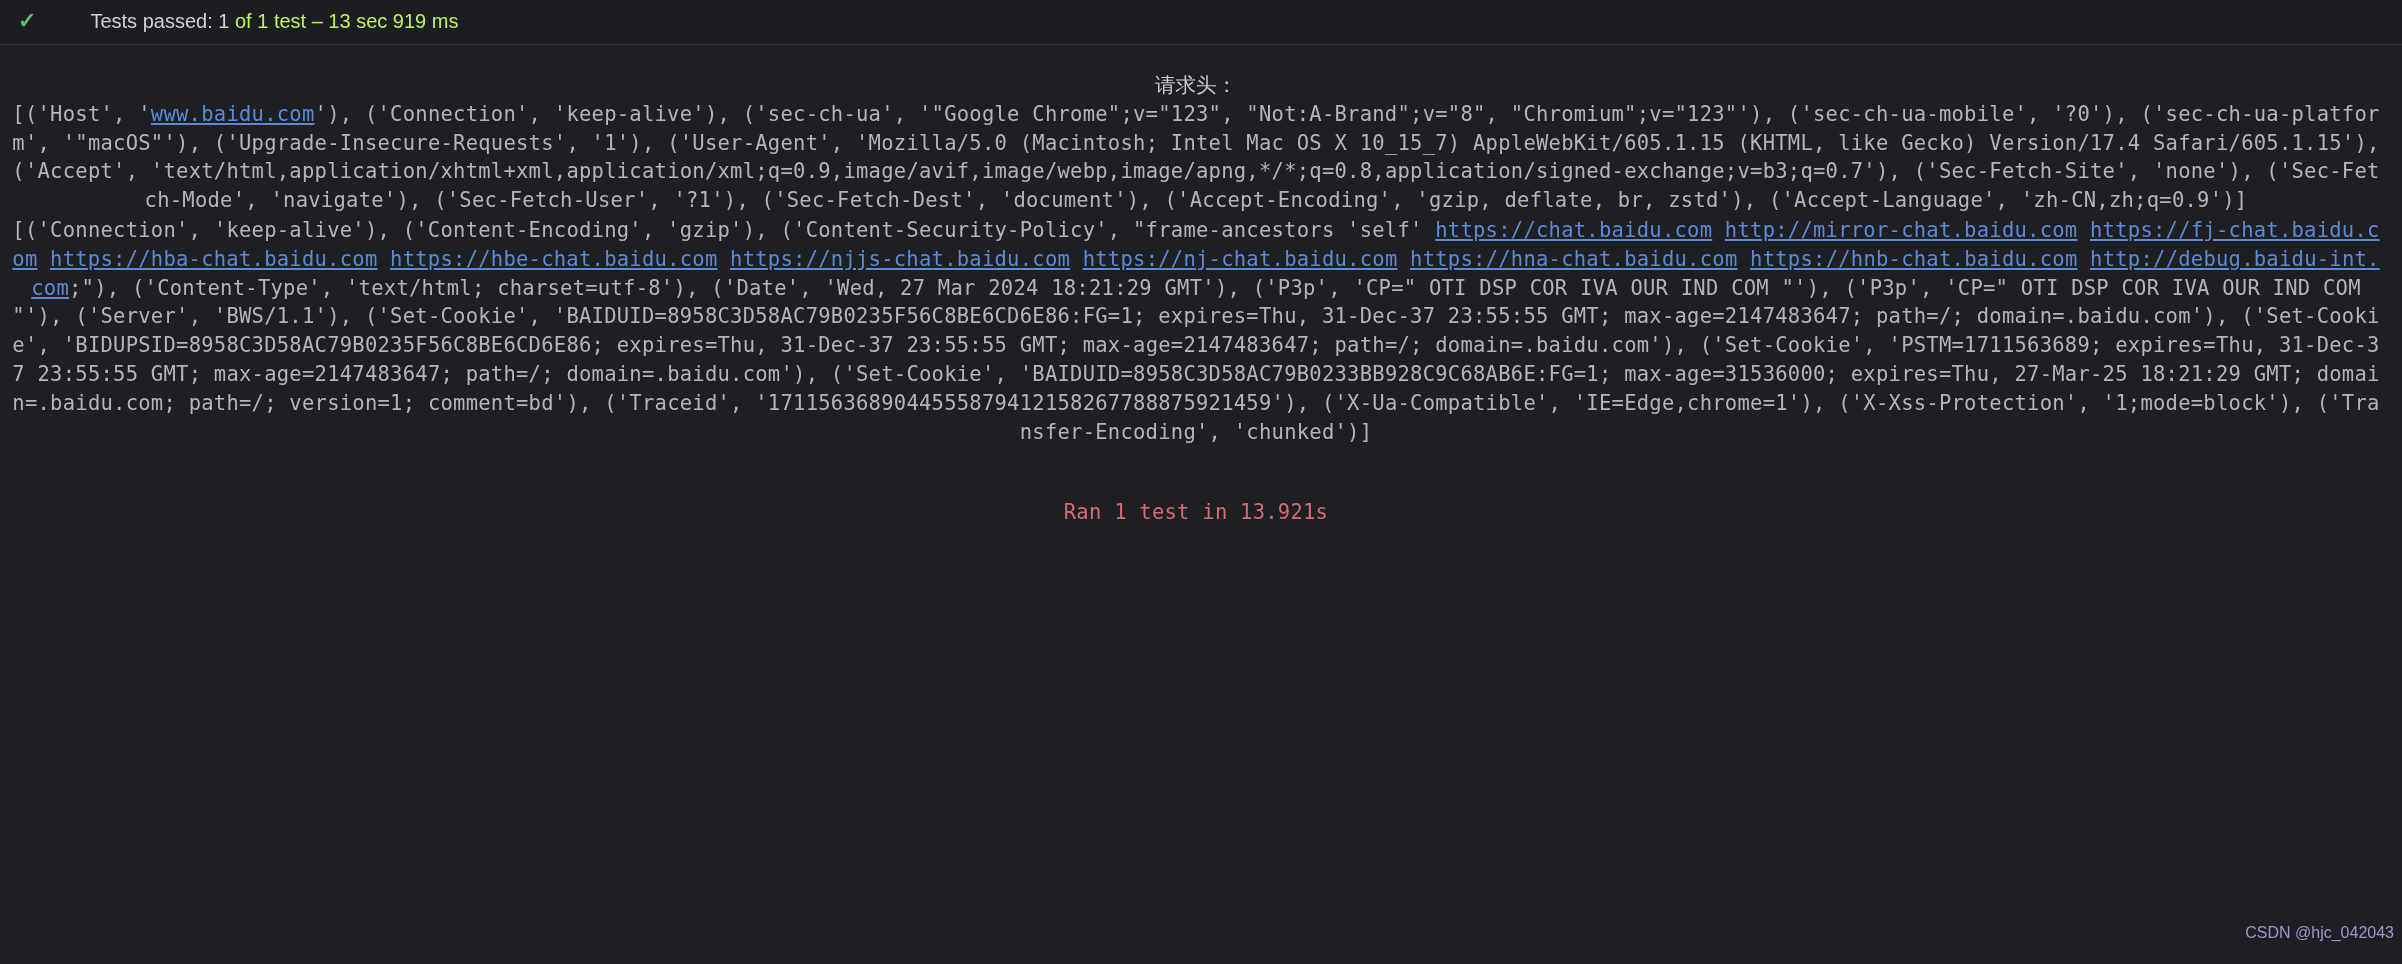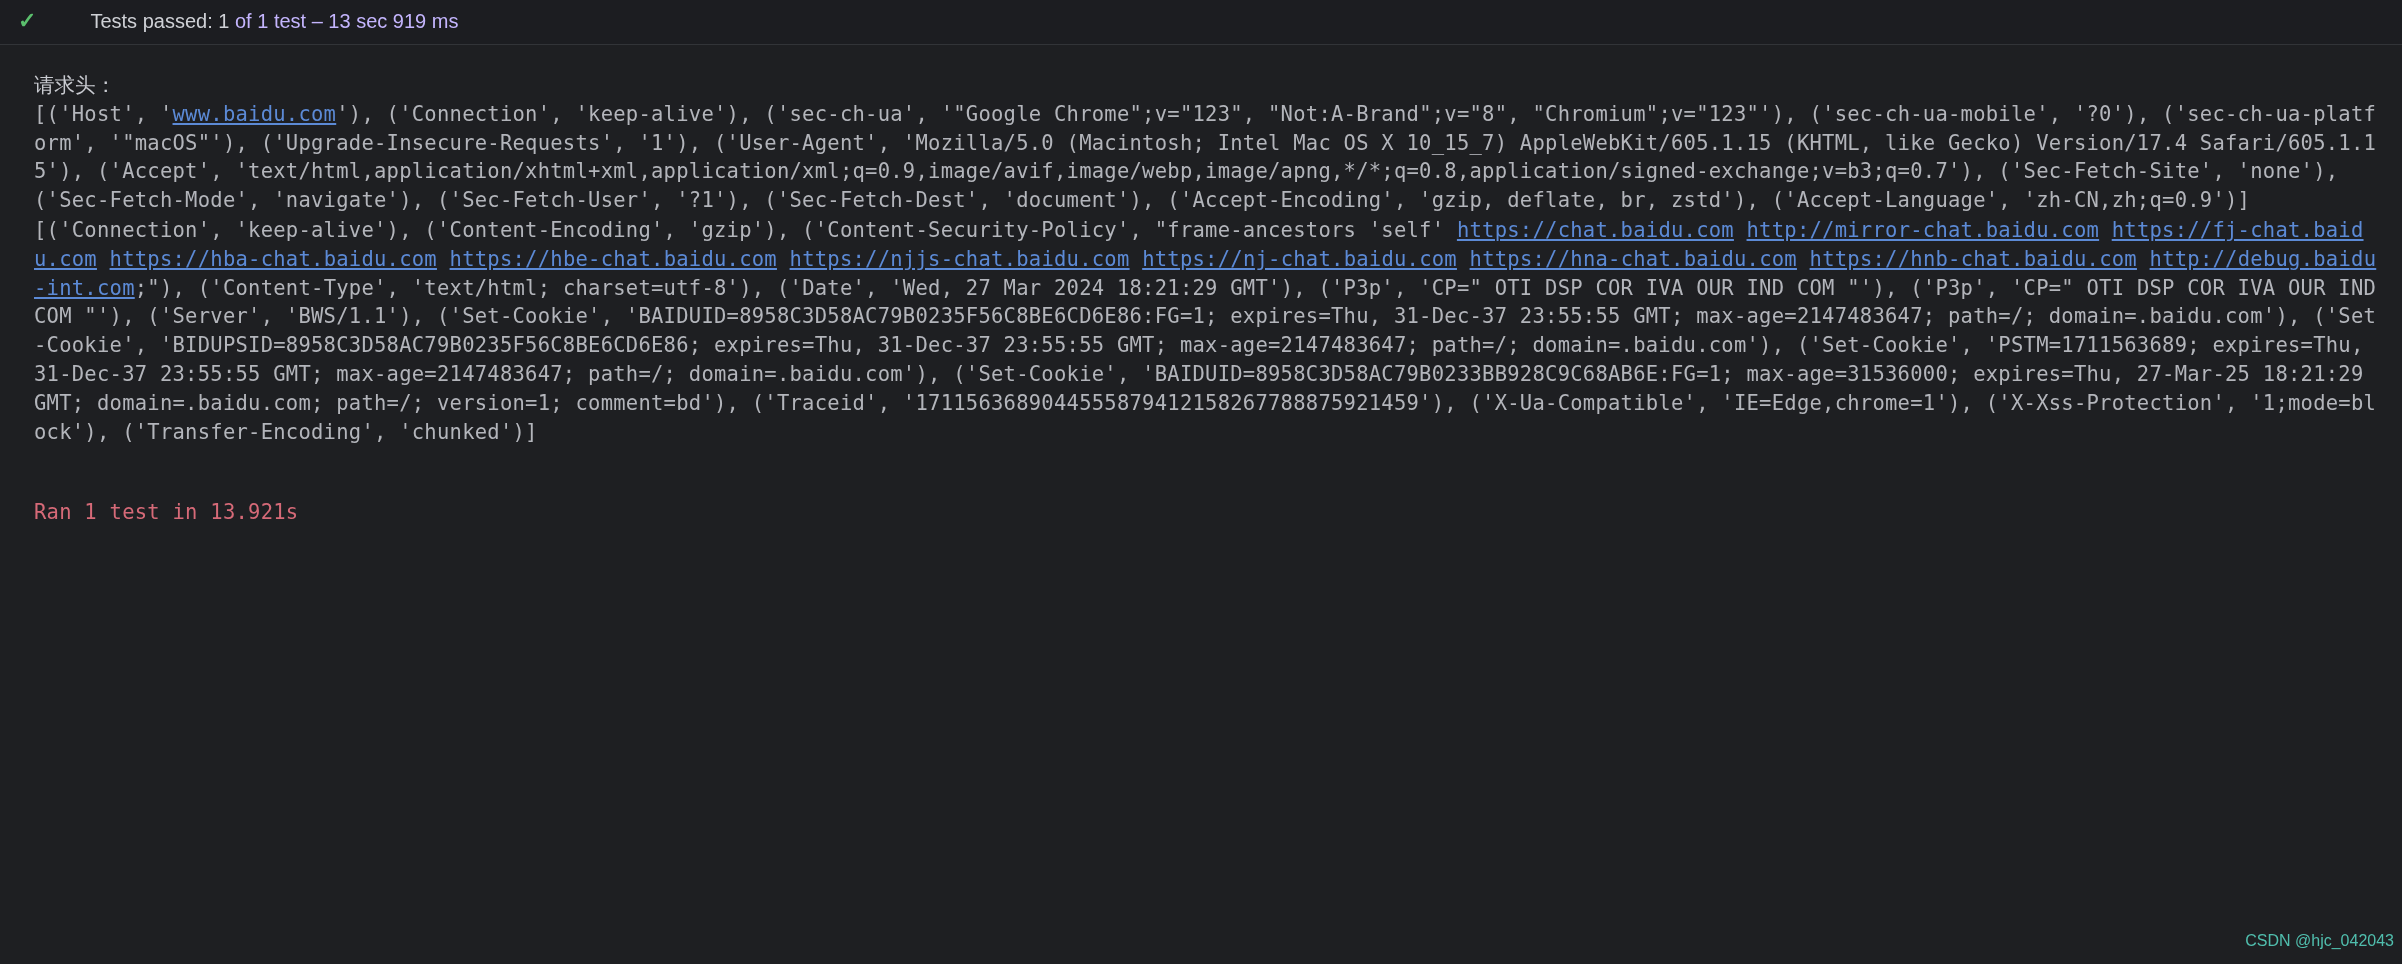--- a/index.html
+++ b/index.html
@@ -24,27 +24,28 @@
     color: #d0d2d6;
     background: #1c1d21;
   }
   .check-icon {
     color: #5bbf6d;
     font-weight: 700;
     font-size: 22px;
   }
   .tests-passed-prefix { color: #cfd1d6; margin-left: 42px; }
   .tests-passed-count { color: #cfd1d6; }
-  .tests-passed-suffix { color: #c4b5fd; margin-top: 48px; }
+  .tests-passed-suffix { color: #bef264; margin-top: 48px; }
   .console {
-    padding: 14px 20px 0 34px;
+    padding: 14px 20px 0 10px;
     line-height: 28.8px;
     color: #b3b5bb;
     font-family: ui-monospace, SFMono-Regular, "SF Mono", Menlo, Consolas, monospace;
     letter-spacing: 0.25px;
+    text-align: center;
   }
   .console .label {
     color: #c9cbd1;
     font-family: -apple-system, BlinkMacSystemFont, "Segoe UI", sans-serif;
     letter-spacing: 0;
   }
   .wrap {
     white-space: pre-wrap;
     word-break: break-all;
     margin-bottom: 1px;
@@ -53,22 +54,22 @@
     color: #5c8ad6;
   }
   .footer-line {
     color: #d66a78;
     font-family: ui-monospace, SFMono-Regular, "SF Mono", Menlo, Consolas, monospace;
     margin-top: 52px;
   }
   .watermark {
     position: absolute;
     right: 8px;
-    bottom: 14px;
-    color: #5eead4;
+    bottom: 22px;
+    color: #c4b5fd;
     font-family: -apple-system, BlinkMacSystemFont, sans-serif;
     font-size: 16px;
     opacity: 0.78;
   }
   .partial-red {
     height: 10px;
     margin-left: 70px;
     margin-top: 2px;
   }
 </style>

